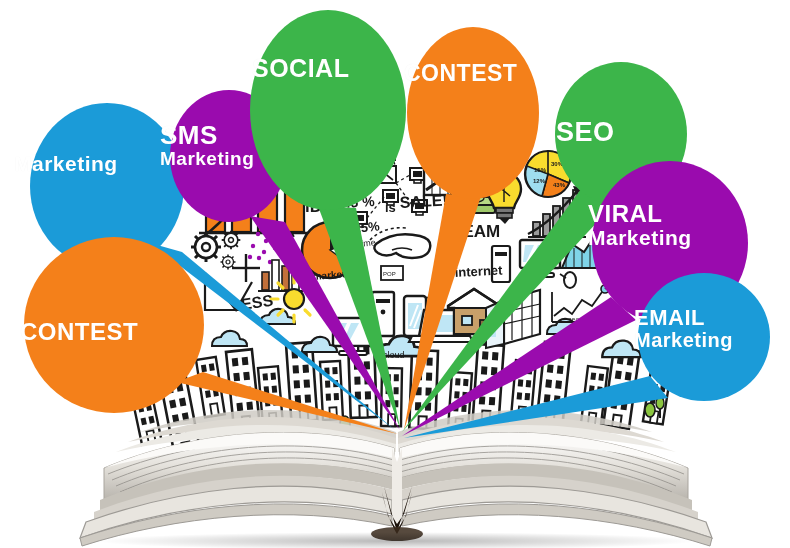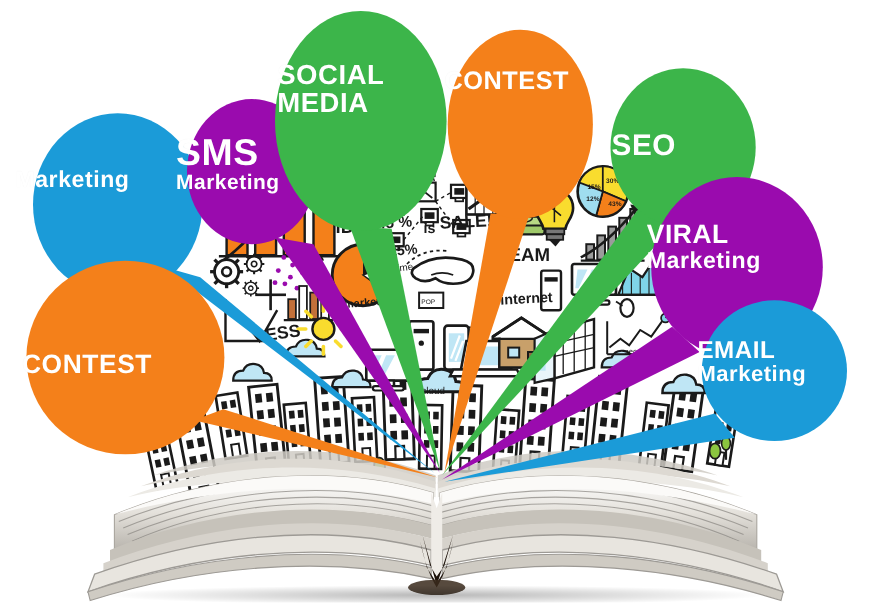--- a/index.html
+++ b/index.html
@@ -598,26 +598,25 @@
   </svg>
 
   <div id="labels">
       <div class="bubble-label" style="left: 14px; top: 153px; width: 186px;">
         <span class="l2" style="font-size: 21px;">Marketing</span>
       </div>
       <div class="bubble-label" style="left: 20px; top: 320px; width: 188px;">
         <span class="l1" style="font-size: 24px;">CONTEST</span>
       </div>
       <div class="bubble-label" style="left: 160px; top: 122px; width: 138px;">
-        <span class="l1" style="font-size: 34px;">SMS</span>
+        <span class="l1" style="font-size: 26px;">SMS</span>
         <span class="l2" style="font-size: 19px;">Marketing</span>
       </div>
       <div class="bubble-label" style="left: 252px; top: 55px; width: 154px;">
         <span class="l1" style="font-size: 25px;">SOCIAL</span>
-        <span class="l2" style="font-size: 25px;">MEDIA</span>
       </div>
       <div class="bubble-label" style="left: 404px; top: 62px; width: 140px;">
         <span class="l1" style="font-size: 23px;">CONTEST</span>
       </div>
       <div class="bubble-label" style="left: 556px; top: 118px; width: 132px;">
         <span class="l1" style="font-size: 27px;">SEO</span>
       </div>
       <div class="bubble-label" style="left: 588px; top: 202px; width: 166px;">
         <span class="l1" style="font-size: 24px;">VIRAL</span>
         <span class="l2" style="font-size: 21px;">Marketing</span>

